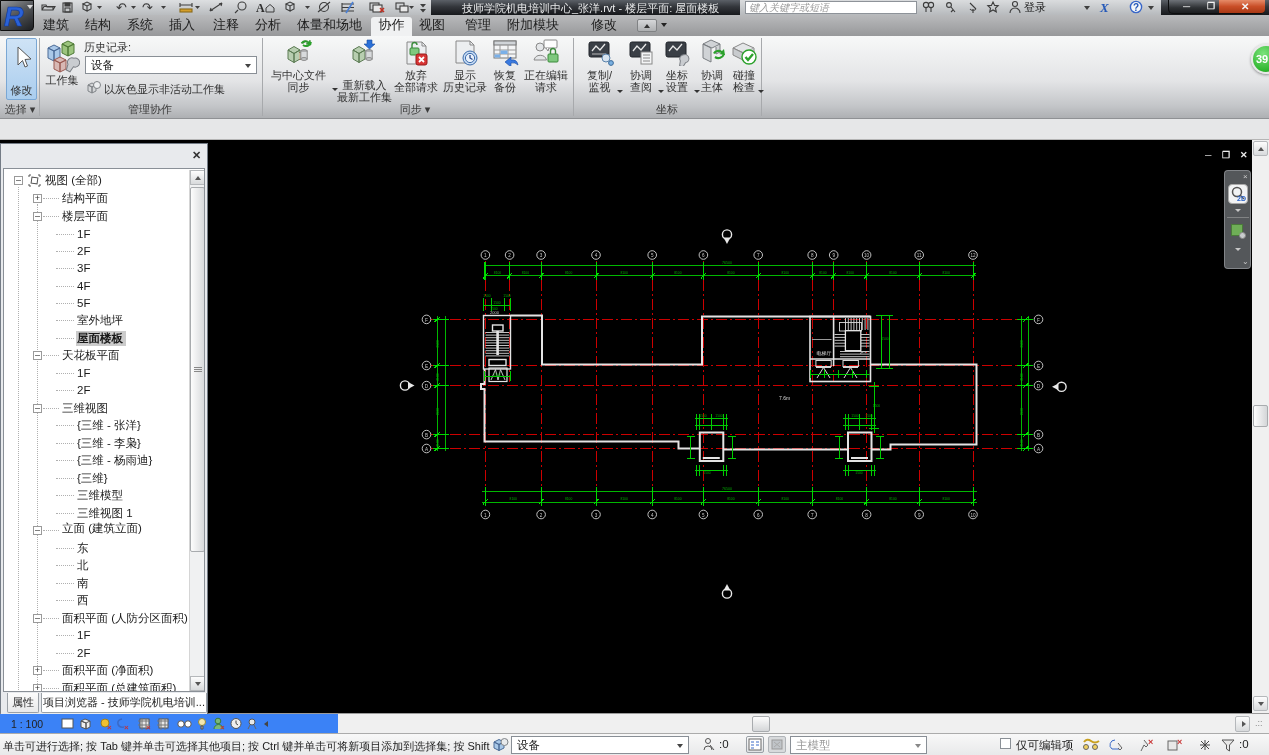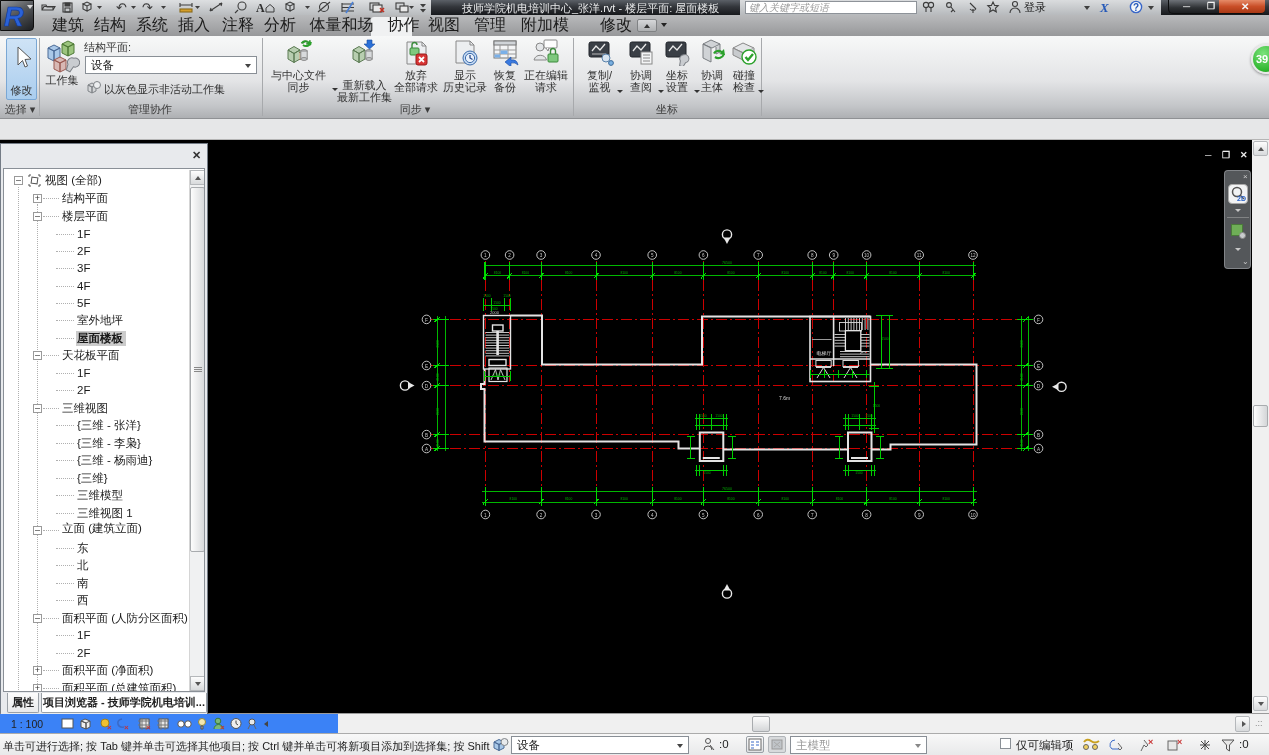--- a/index.html
+++ b/index.html
@@ -10,21 +10,21 @@
 #titlebar{position:absolute;left:0;top:0;width:1269px;height:15px;background:linear-gradient(180deg,#5b6067 0%,#33363b 45%,#17191c 100%);}
 #qat{position:absolute;left:34px;top:0;width:397px;height:15px;background:linear-gradient(180deg,#dddfe1,#b9bcbf);}
 #infocenter{position:absolute;left:740px;top:0;width:421px;height:15px;background:linear-gradient(180deg,#dadcde,#b7babd);}
 #apptitle{position:absolute;left:462px;top:1px;width:280px;height:13px;color:#e9eaeb;font-size:11px;white-space:nowrap;}
 #searchbox{position:absolute;left:745px;top:1px;width:172px;height:13px;background:#fff;border:1px solid #8e9399;font-size:10px;color:#9a9a9a;font-style:italic;line-height:11px;padding-left:3px;}
 #winbtns{position:absolute;left:1168px;top:0;width:97px;height:14px;background:linear-gradient(180deg,#6e7278,#2e3134 60%,#1a1c1f);border:1px solid #0c0d0e;border-top:none;border-radius:0 0 5px 5px;}
 #btnclose{position:absolute;left:50px;top:0;width:46px;height:13px;background:linear-gradient(180deg,#e68b68,#c94e27 50%,#a83814);border-radius:0 0 4px 0;}
 .wgl{position:absolute;color:#f4f4f4;font-size:10px;font-weight:bold;line-height:13px;}
 
 #tabrow{position:absolute;left:0;top:15px;width:1269px;height:21px;background:linear-gradient(180deg,#b9babc,#97989a);}
-.rtab{position:absolute;top:15px;height:19px;line-height:20px;font-size:16px;color:#1c1c1c;text-align:center;margin-left:12px;}
+.rtab{position:absolute;top:15px;height:19px;line-height:20px;font-size:13px;color:#1c1c1c;text-align:center;}
 #tabactive{position:absolute;left:371px;top:17px;width:41px;height:19px;background:#f0f1f2;border-radius:3px 3px 0 0;}
 
 #ribbon{position:absolute;left:0;top:36px;width:1269px;height:83px;background:linear-gradient(180deg,#f7f8f8 0%,#e3e4e6 55%,#c4c6c9 85%,#aeb0b3 100%);border-bottom:1px solid #8f9194;}
 .psep{position:absolute;top:38px;width:1px;height:78px;background:#a7a9ac;}
 .plabel{position:absolute;top:102px;height:15px;line-height:15px;font-size:11px;color:#3c3c3c;text-align:center;width:120px;}
 .btxt{position:absolute;font-size:11px;color:#333;text-align:center;line-height:11.5px;white-space:nowrap;}
 #modifybtn{position:absolute;left:6px;top:38px;width:31px;height:62px;background:linear-gradient(180deg,#cfe3f6,#aacdee);border:1px solid #7aa7d4;border-radius:2px;}
 
 #optstrip{position:absolute;left:0;top:119px;width:1269px;height:21px;background:#e6e7e8;border-bottom:1px solid #b5b5b5;}
 
@@ -35,21 +35,21 @@
 #statusbar{position:absolute;left:0;top:733px;width:1269px;height:22px;background:linear-gradient(180deg,#f8f8f8,#e8e9ea);border-top:1px solid #ababab;font-size:11.5px;color:#1d1d1d;}
 .sbox{position:absolute;background:#fff;border:1px solid #898f96;font-size:11.5px;color:#222;}
 .arrowdown{position:absolute;width:0;height:0;border-left:3.5px solid transparent;border-right:3.5px solid transparent;border-top:4px solid #444;}
 
 #pbrowser{position:absolute;left:0px;top:143px;width:208px;height:570px;background:#e8eaed;border:1px solid #747c86;box-shadow:1px 1px 2px rgba(0,0,0,.5);}
 #pbtitle{position:absolute;left:0;top:0;width:206px;height:23px;background:linear-gradient(180deg,#f4f5f6,#d9dcdf);border-bottom:1px solid #a5a9ae;font-size:11px;font-weight:bold;color:#333;line-height:23px;padding-left:6px;}
 #pbtree{position:absolute;left:2px;top:24px;width:202px;height:524px;background:#fff;border:1px solid #8a9097;overflow:hidden;}
 .ti{position:absolute;font-size:11.5px;color:#1a1a1a;white-space:nowrap;height:15px;line-height:15px;}
 .expander{position:absolute;width:9px;height:9px;background:#fff;border:1px solid #9a9a9a;font-size:9px;line-height:7px;text-align:center;color:#333;}
 #pbscroll{position:absolute;left:185px;top:1px;width:16px;height:522px;background:#f0f1f2;border-left:1px solid #d5d5d5;}
-#pbtabs{position:absolute;left:0;top:549px;width:206px;height:21px;background:#e8eaed;font-weight:bold;}
+#pbtabs{position:absolute;left:0;top:549px;width:206px;height:21px;background:#e8eaed;}
 .pbtab{position:absolute;top:0px;height:20px;background:linear-gradient(180deg,#fcfcfc,#e8e9ea);border:1px solid #9aa0a6;border-top:none;font-size:11px;color:#222;text-align:center;line-height:19px;border-radius:0 0 2px 2px;}
 
 #viewbar{position:absolute;left:0;top:714px;width:338px;height:19px;background:#3b82f6;font-size:11px;color:#222;}
 </style>
 </head>
 <body>
 <div id="stage">
 
 <div id="titlebar"></div>
 <div id="qat"></div>
@@ -164,21 +164,21 @@
 
 <svg class="abs" style="left:44px;top:40px" width="36" height="34" viewBox="0 0 36 34">
  <g stroke-width="1">
   <path d="M4 8 l6 -3 l6 3 l-6 3 Z M4 8 l0 10 l6 3 l0 -10 Z M16 8 l0 10 l-6 3 l0 -10 Z" fill="#aac8e8" stroke="#4a6a96"></path>
   <path d="M18 4 l6 -3 l6 3 l-6 3 Z M18 4 l0 9 l6 3 l0 -9 Z M30 4 l0 9 l-6 3 l0 -9 Z" fill="#9cc47e" stroke="#4e7a36"></path>
   <path d="M10 20 l6 -3 l6 3 l-6 3 Z M10 20 l0 9 l6 3 l0 -9 Z M22 20 l0 9 l-6 3 l0 -9 Z" fill="#d8b8b4" stroke="#9a5a52"></path>
   <path d="M27 18 a4.5 4.5 0 1 1 3 8 l-1 6 l-4 0 l-1 -6 a4.5 4.5 0 0 1 3 -8" fill="#c9ccd0" stroke="#7a7e84" transform="rotate(25 28 25)"></path>
  </g>
 </svg>
 <div class="btxt" style="left:42px;top:75px;width:40px;">工作集</div>
-<div class="btxt" style="left:84px;top:42px;width:80px;text-align:left;">结构平面:</div>
+<div class="btxt" style="left:84px;top:42px;width:80px;text-align:left;">历史记录:</div>
 <div class="sbox" style="left:85px;top:56px;width:172px;height:18px;line-height:16px;padding-left:5px;">设备
  <div class="arrowdown" style="right:5px;top:7px;"></div></div>
 <svg class="abs" style="left:86px;top:80px" width="16" height="15" viewBox="0 0 16 15">
  <path d="M2 5 l4 -2 l4 2 l-4 2 Z M2 5 l0 6 l4 2 l0 -6 Z M10 5 l0 6 l-4 2 l0 -6 Z" fill="#d4d6d8" stroke="#808488"></path>
  <circle cx="11" cy="5" r="3.5" fill="#eceef0" stroke="#808488"></circle>
 </svg>
 <div class="btxt" style="left:104px;top:84px;">以灰色显示非活动工作集</div>
 <svg class="abs" style="left:285px;top:38px" width="28" height="28" viewBox="0 0 28 28">
       <path d="M3 12 l6 -3.5 l6 3.5 l-6 3.5 Z M3 12 l0 9 l6 3.5 l0 -9 Z M15 12 l0 9 l-6 3.5 l0 -9 Z" fill="#b8ceb0" stroke="#5a7a52"></path>
 <path d="M9 8.5 l3.5 0 l0 7 l-3.5 0" fill="#c8b89a" stroke="#8a7a5a" transform="translate(5,6)"></path>

